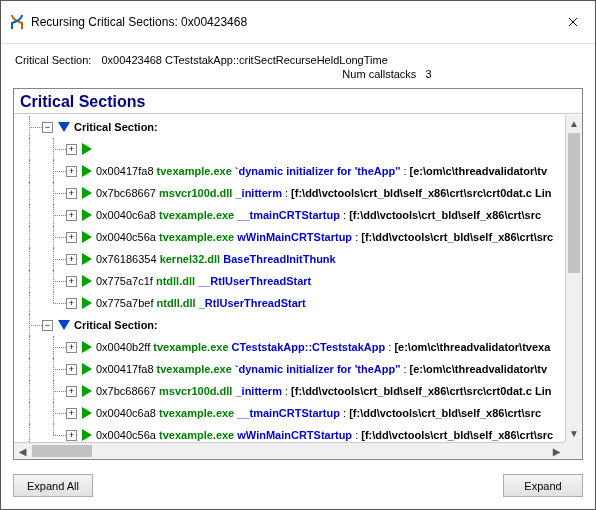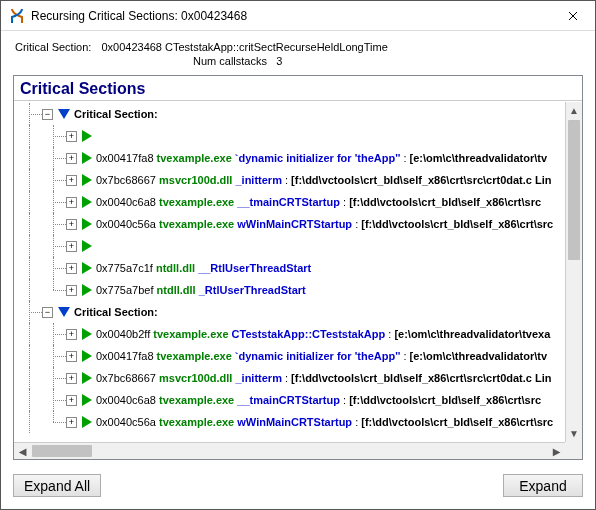--- a/index.html
+++ b/index.html
@@ -9,21 +9,21 @@
     font-size: 12px;
     background: #fff;
     width: 596px;
     height: 510px;
     overflow: hidden;
     border: 1px solid #555;
     display: flex;
     flex-direction: column;
   }
   .titlebar {
-    height: 30px;
+    height: 43px;
     background: #fff;
     display: flex;
     align-items: center;
     padding: 0 0 0 8px;
     border-bottom: 1px solid #ddd;
   }
   .titlebar .app-icon {
     width: 16px; height: 16px;
     margin-right: 6px;
     display: flex; align-items: center; justify-content: center;
@@ -39,21 +39,21 @@
     cursor: pointer;
   }
 
   .info-area {
     padding: 10px 14px 8px 14px;
     font-size: 11px;
     color: #000;
   }
   .info-row { display: flex; gap: 10px; margin-bottom: 2px; }
   .info-label { white-space: nowrap; }
-  .info-sub { margin-left: 178px; margin-top:2px; }
+  .info-sub { margin-left: 178px; margin-top:2px;text-align:center; }
 
   .tree-wrap {
     flex: 1;
     margin: 0 12px 8px 12px;
     border: 1px solid #828790;
     background: #fff;
     display: flex;
     flex-direction: column;
     overflow: hidden;
     position: relative;
@@ -169,21 +169,21 @@
     display:flex;
     padding: 6px 12px 12px 12px;
     gap: 6px;
   }
   .button-bar .spacer { flex:1; }
   .btn {
     min-width: 80px;
     height: 23px;
     border: 1px solid #adadad;
     background: linear-gradient(#f5f5f5,#e1e1e1);
-    font-size: 14px;
+    font-size: 11px;
     cursor: pointer;
     padding: 0 10px;
   }
 </style>
 </head>
 <body>
 
 <div class="titlebar">
   <span class="app-icon">
     <svg width="16" height="16" viewBox="0 0 16 16">
@@ -286,20 +286,21 @@
         <div class="node">
           <div class="conn">
             <div class="vline"></div>
           </div>
           <div class="conn">
             <div class="vline"></div>
             <div class="hline"></div>
           </div>
           <div class="expander">+</div>
           <div class="tri green-right"></div>
+          <span class="label"><span class="addr">0x76186354</span> <span class="mod">kernel32.dll</span> <span class="sym">BaseThreadInitThunk</span></span>
         </div>
         <div class="node">
           <div class="conn">
             <div class="vline"></div>
           </div>
           <div class="conn">
             <div class="vline"></div>
             <div class="hline"></div>
           </div>
           <div class="expander">+</div>

